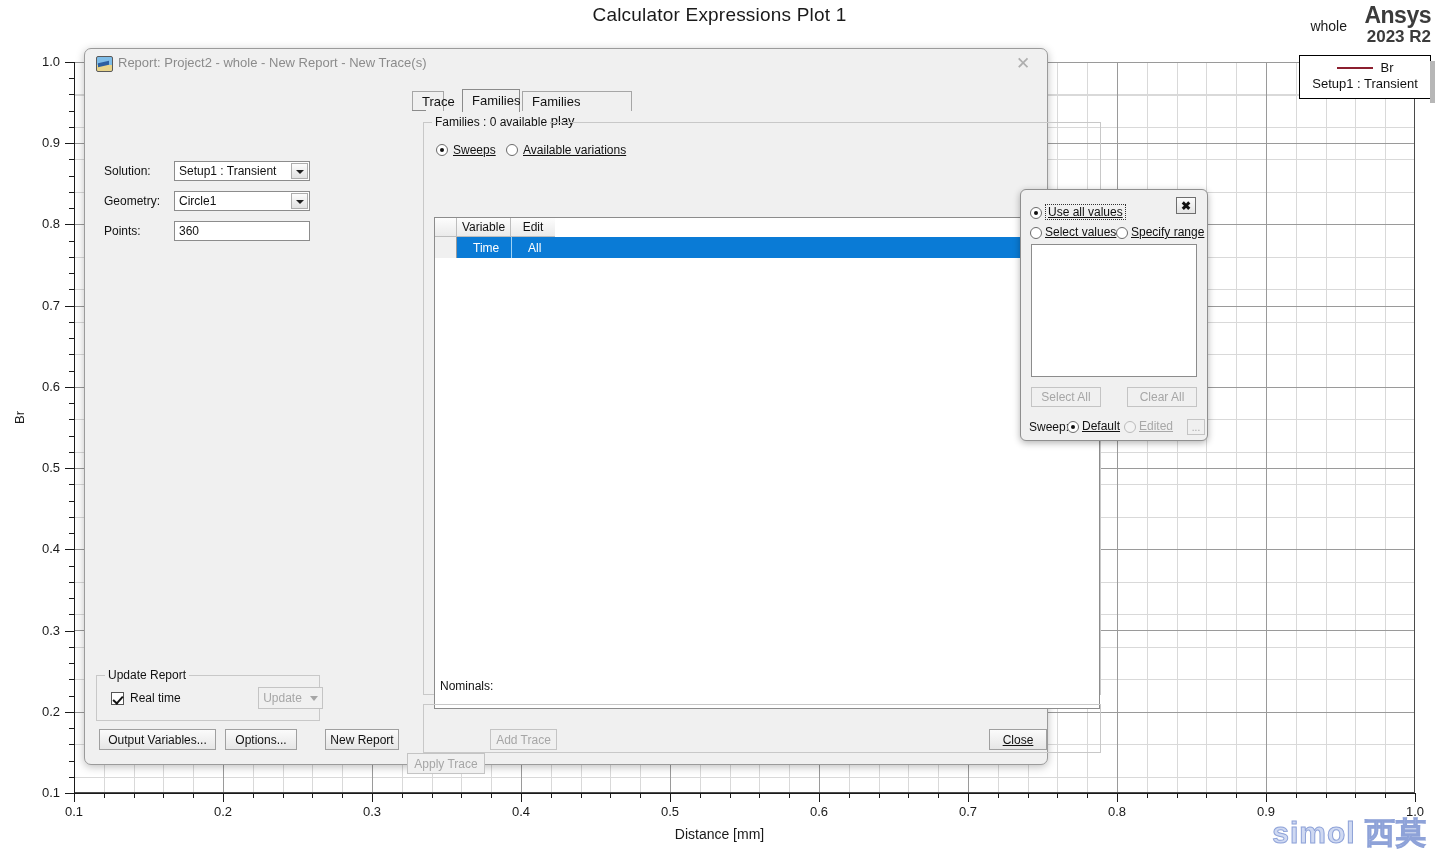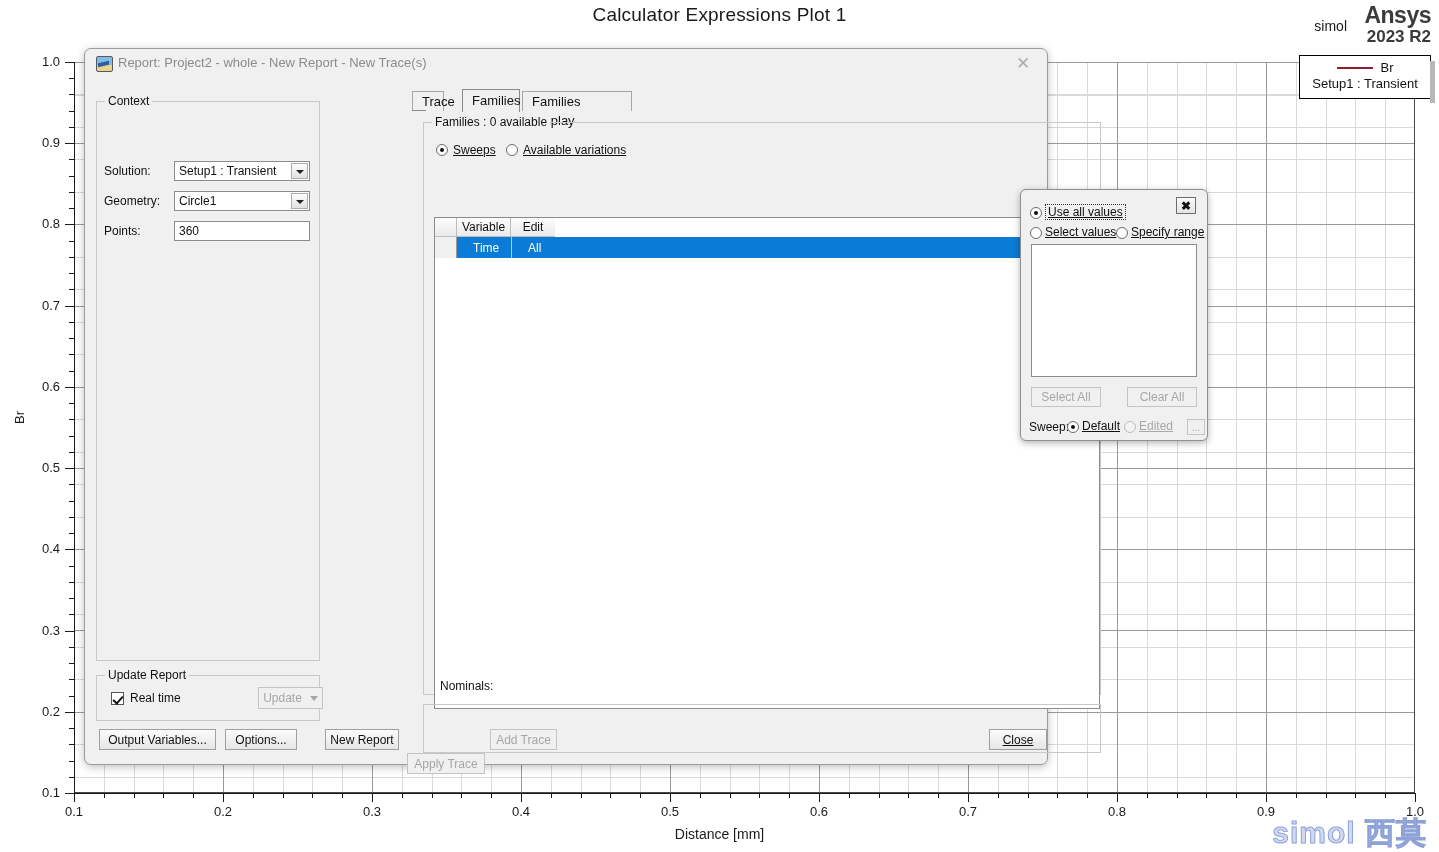--- a/index.html
+++ b/index.html
@@ -238,21 +238,21 @@
   .focusrect{border:1px dotted #333;padding:0 2px;}
   .ul{text-decoration:underline;}
 </style>
 </head>
 <body>
 
 <div id="plot-root">
 
   <div id="plot-title">Calculator Expressions Plot 1</div>
 
-  <div id="plot-context-label">simol</div>
+  <div id="plot-context-label">whole</div>
 
   <div id="ansys-logo">
     <div class="brand">Ansys</div>
     <div class="ver">2023 R2</div>
   </div>
 
   <div id="grid-area">
     <div id="grid-major"></div>
     <div class="edge-r"></div>
     <div class="edge-b"></div>
@@ -394,23 +394,20 @@
 </div>
 
 <div id="report-dialog">
 
   <div id="dlg-titlebar">
     <div id="dlg-icon"></div>
     <div id="dlg-title">Report: Project2 - whole - New Report - New Trace(s)</div>
     <div id="dlg-close">✕</div>
   </div>
 
-  <div class="groupbox" id="ctx-group">
-    <span class="legend-txt">Context</span>
-  </div>
 
   <div class="field-row" style="left:19px;top:112px;width:206px;">
     <span class="field-lbl">Solution:</span>
     <div class="combo" style="left:70px;top:0;width:136px;">
       <span class="val">Setup1 : Transient</span>
       <span class="arrowbtn"></span>
     </div>
   </div>
 
   <div class="field-row" style="left:19px;top:142px;width:206px;">

